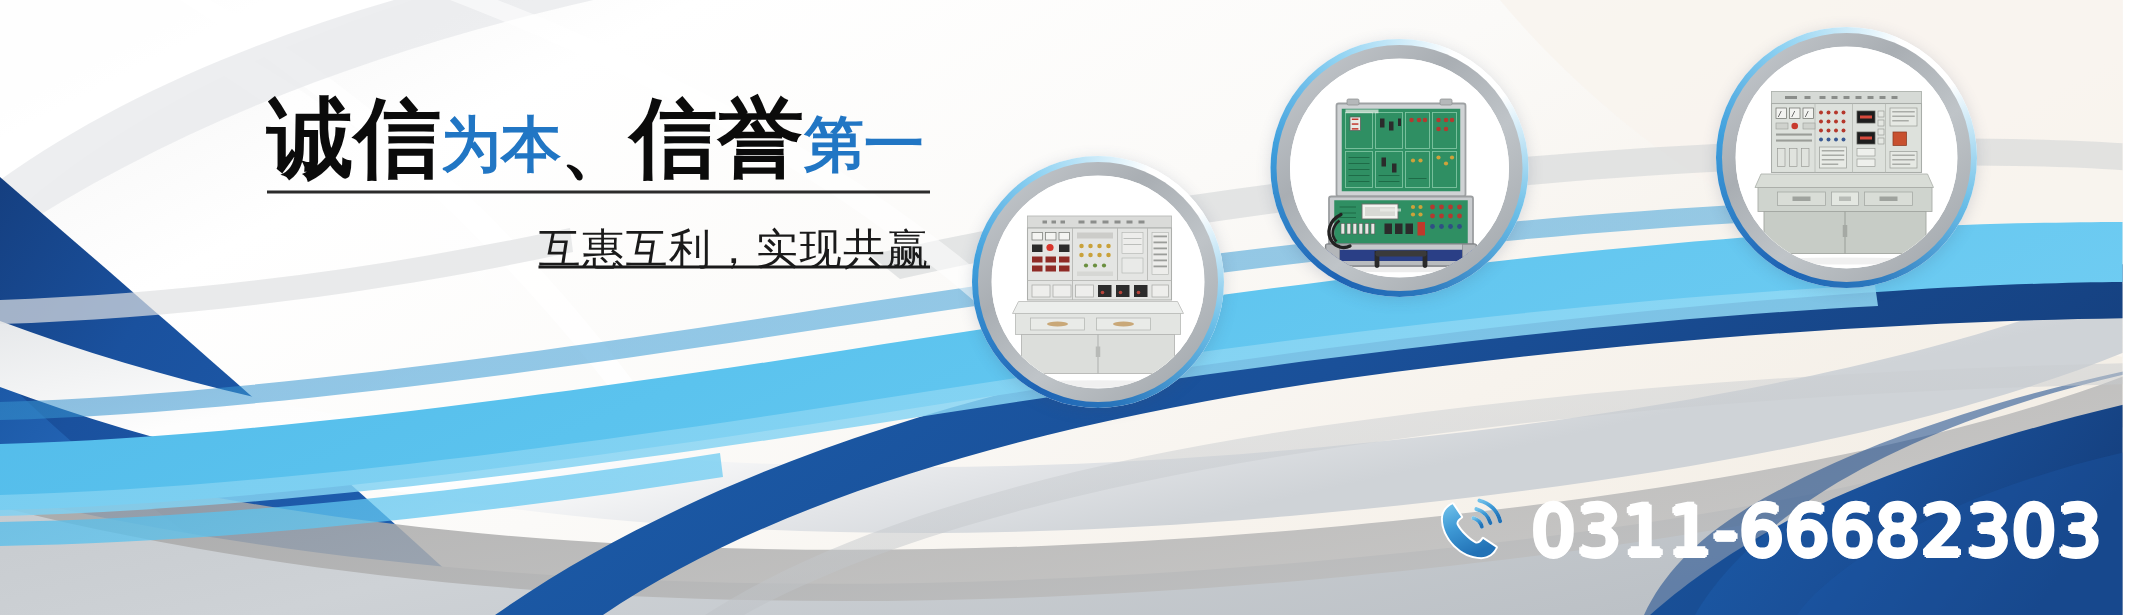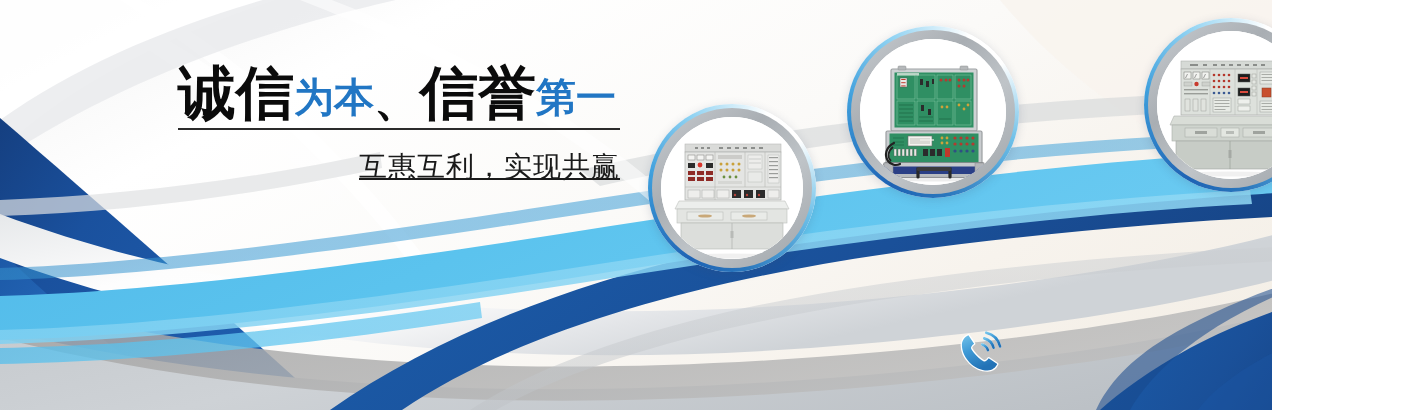--- a/index.html
+++ b/index.html
@@ -1,20 +1,20 @@
 <!DOCTYPE html>
 <html><head>
 <meta charset="utf-8">
 <style>
   html,body{margin:0;padding:0;background:#fff;}
   body{font-family:"Liberation Sans","DejaVu Sans",sans-serif;}
 
   #banner{
     position:relative;
-    width:1272px;height:410px;
+    width:1415px;height:410px;
     overflow:hidden;
     background:linear-gradient(118deg,#f7f7f7 0%,#ffffff 22%,#fbfbfa 45%,#f7f4ef 70%,#f6f2ec 100%);
   }
 
   
   #bg-art{position:absolute;inset:0;width:1423px;height:410px;}
 
   
   #headline-block{
     position:absolute;left:178px;top:62px;width:470px;
@@ -642,15 +642,16 @@
       </g>
       <g fill="none" stroke="url(#gPhone)" stroke-width="3.2" stroke-linecap="round">
         <path d="M36,14 C41.5,15.5 46,20 47.5,25.5"></path>
         <path d="M33.5,21.5 C37,22.5 39.5,25 40.5,28.5"></path>
         <path d="M38.5,7 C47,9 53.5,15.5 55.5,24"></path>
       </g>
       <path d="M16.5,10 C12,12 8.5,16.5 8.5,22 C8.5,38 24,53.5 40,53.5
                C45.5,53.5 50,50 52,45.5 L41.5,38.5 C39.5,41.5 37,43 35,42
                C30,39.5 22.5,32 20,27 C19,25 20.5,22.5 23.5,20.5 Z" fill="url(#gPhone)"></path>
     </svg>
+    <span id="phone-number">0311-66682303</span>
   </div>
 
 </div>
 
 </body></html>

